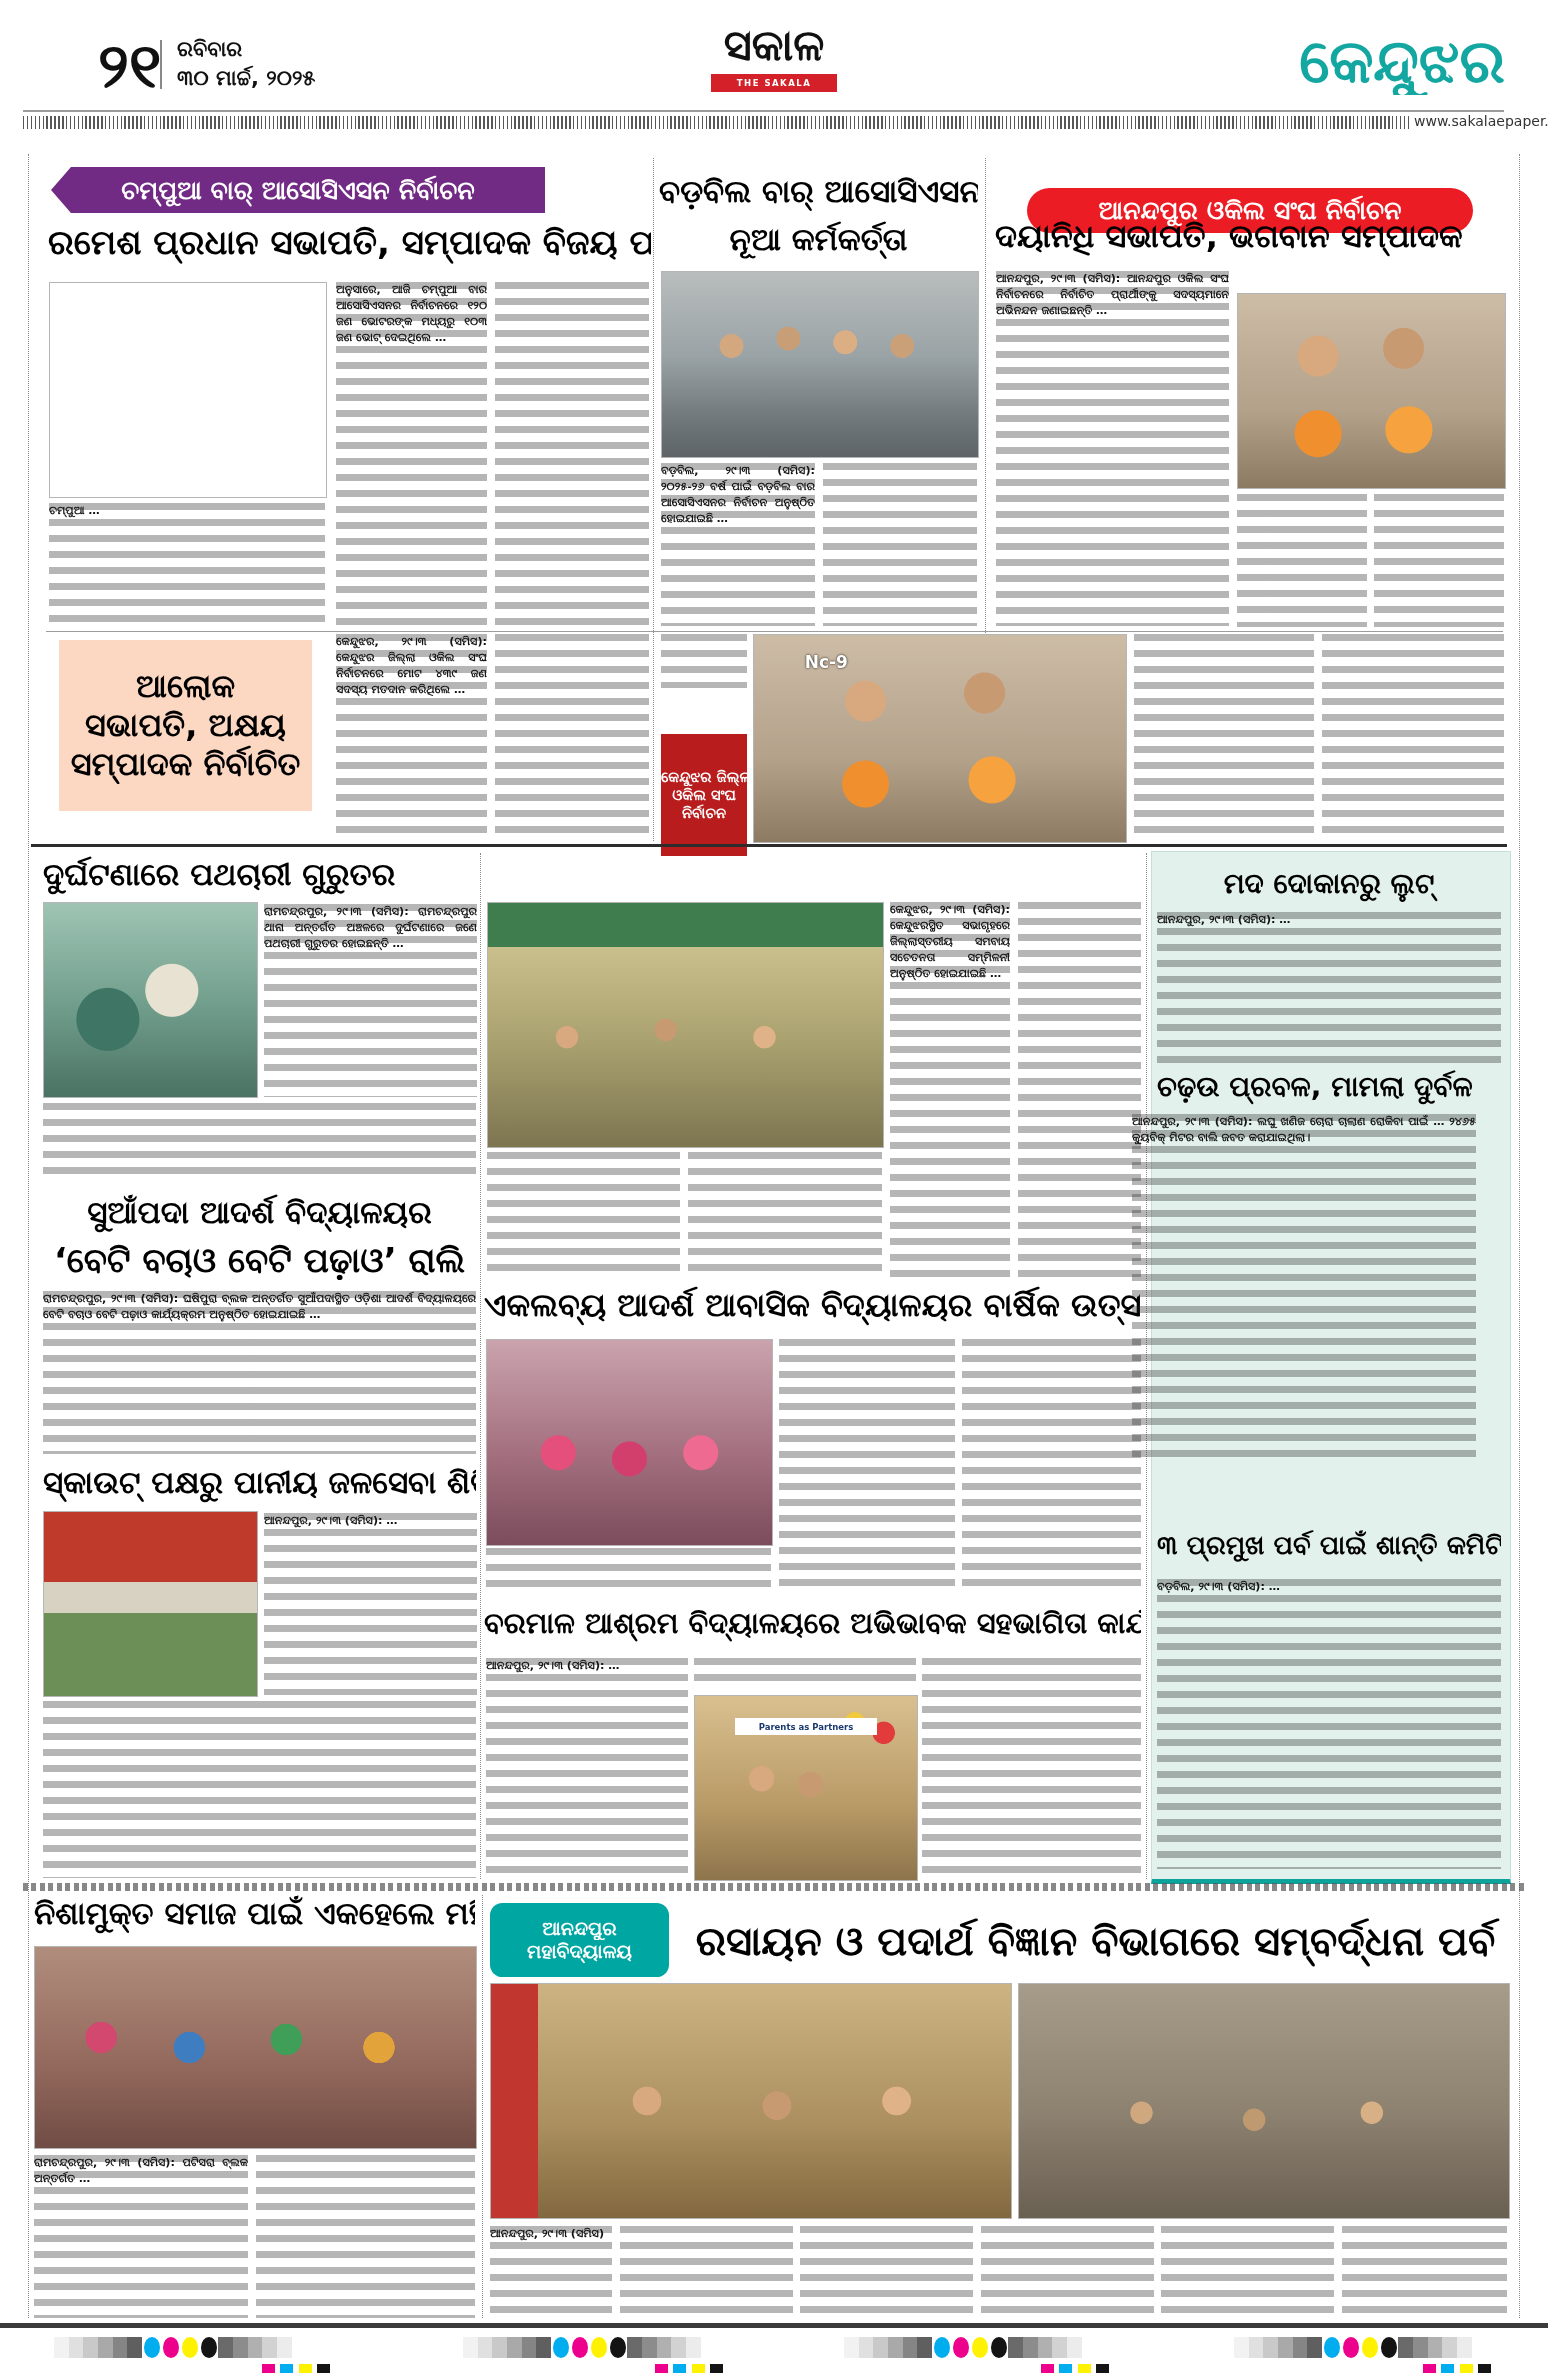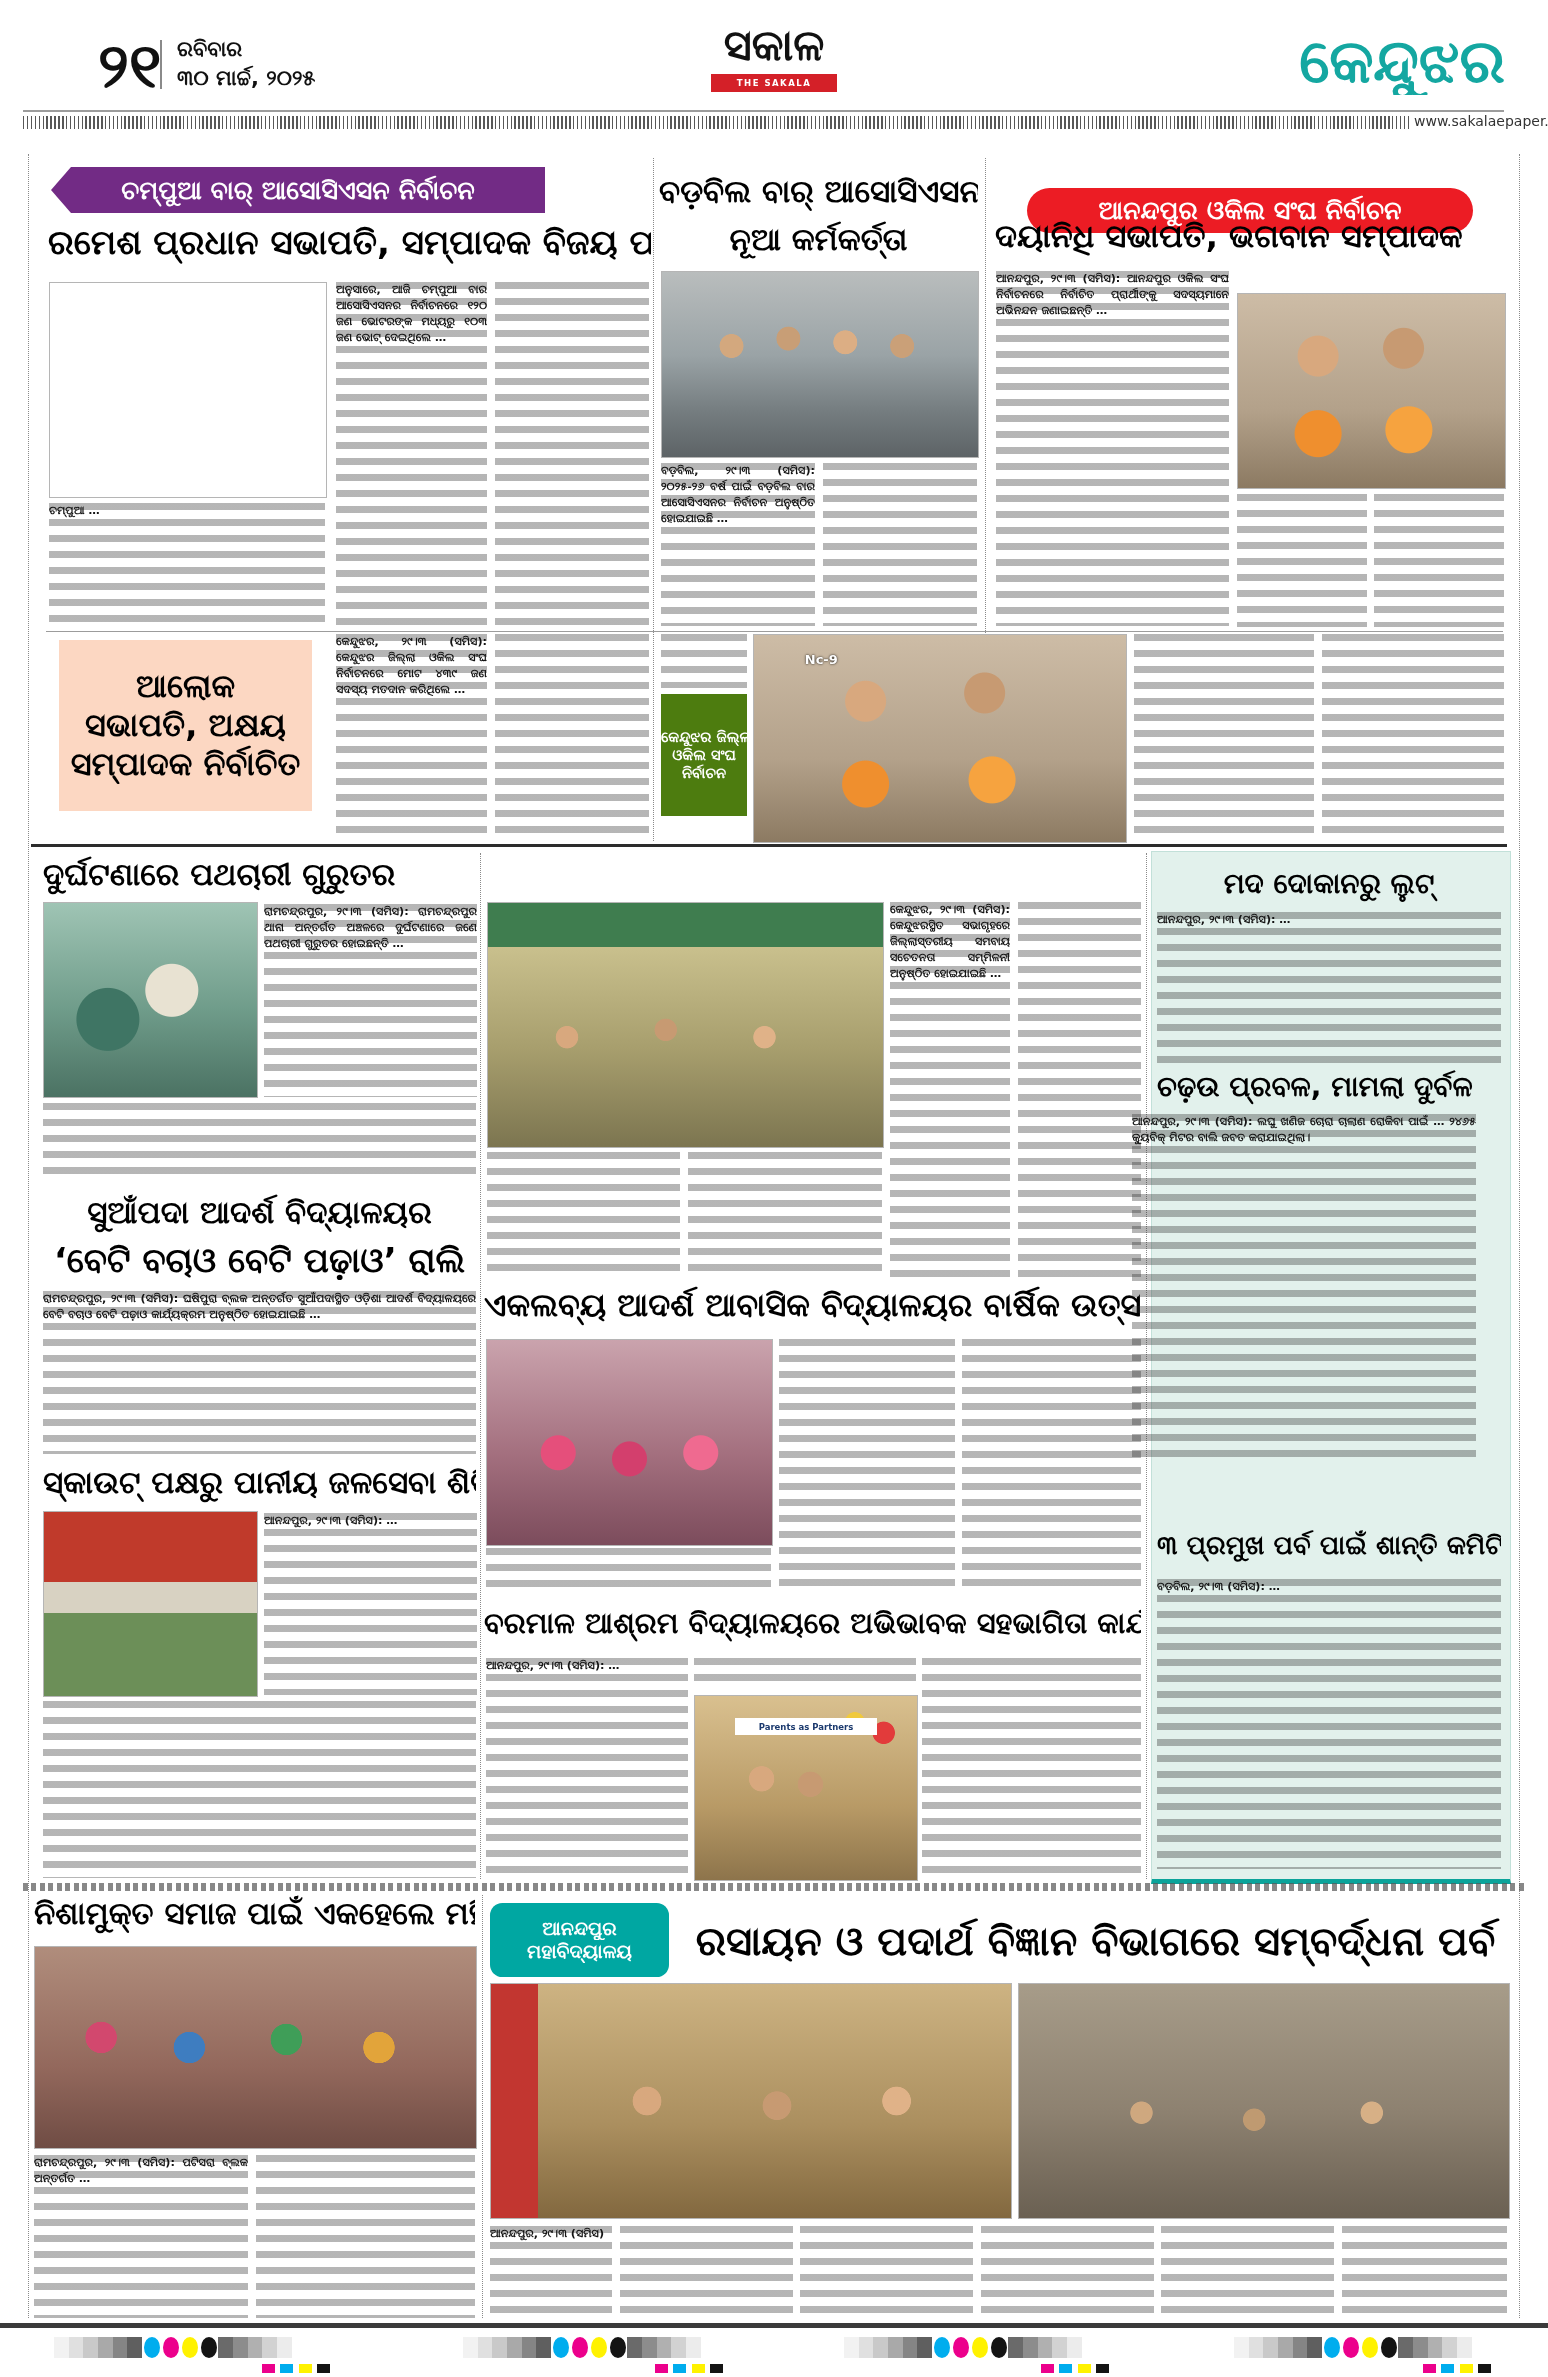--- a/index.html
+++ b/index.html
@@ -27,30 +27,30 @@
   .ph-kids{background:radial-gradient(circle at 25% 55%,#e54f7b 0 17px,transparent 18px),radial-gradient(circle at 50% 58%,#d33f6d 0 17px,transparent 18px),radial-gradient(circle at 75% 55%,#ef6a90 0 17px,transparent 18px),linear-gradient(180deg,#caa3ad 0%,#a4707f 55%,#7c4c5c 100%);}
   .ph-tent{background:linear-gradient(180deg,#c03a2b 0 38%,#d8d2c2 38% 55%,#6c8f58 55% 100%);}
   .ph-class{background:radial-gradient(circle at 85% 20%,#e23b3b 0 10.8px,transparent 11.6px),radial-gradient(circle at 72% 14%,#f0c93c 0 9.3px,transparent 10px),radial-gradient(circle at 30% 45%,#d8a87e 0 12.3px,transparent 13px),radial-gradient(circle at 52% 48%,#c79a72 0 12.3px,transparent 13px),linear-gradient(180deg,#d9c08f 0%,#b89a66 60%,#8d744b 100%);}
   .ph-class2{background:linear-gradient(90deg,#c23630 0 9%,transparent 9%),radial-gradient(circle at 30% 50%,#d8a87e 0 14px,transparent 14.7px),radial-gradient(circle at 55% 52%,#c79a72 0 14px,transparent 14.7px),radial-gradient(circle at 78% 50%,#e0b288 0 14px,transparent 14.7px),linear-gradient(180deg,#cdb382 0%,#ab8f5f 60%,#82683f 100%);}
   .ph-hall{background:radial-gradient(circle at 25% 55%,#cfa87f 0 10.8px,transparent 11.6px),radial-gradient(circle at 48% 58%,#bf9a71 0 10.8px,transparent 11.6px),radial-gradient(circle at 72% 55%,#d7b086 0 10.8px,transparent 11.6px),linear-gradient(180deg,#a79c89 0%,#8d8170 55%,#6a6052 100%);}
   .ph-women{background:radial-gradient(circle at 15% 45%,#d2486e 0 15.4px,transparent 16px),radial-gradient(circle at 35% 50%,#3e7dc0 0 15.4px,transparent 16px),radial-gradient(circle at 57% 46%,#3f9e58 0 15.4px,transparent 16px),radial-gradient(circle at 78% 50%,#e2a43a 0 15.4px,transparent 16px),linear-gradient(180deg,#b08d7c 0%,#93685c 60%,#6f4c44 100%);}
   .banner-purple{background:#722b85;color:#fff;display:flex;align-items:center;justify-content:center;
     clip-path:polygon(20px 0,100% 0,100% 100%,20px 100%,0 50%);}
   .banner-red{background:#ec1c24;color:#fff;border-radius:26px;display:flex;align-items:center;justify-content:center;margin-top:23px;}
   .pinkbox{background:#fcd7c2;display:flex;flex-direction:column;justify-content:center;}
-  .olivebox{background:#4d7c0f;color:#fff;display:flex;flex-direction:column;justify-content:center;}
+  .olivebox{background:#b91c1c;color:#fff;display:flex;flex-direction:column;justify-content:center;margin-top:40px;}
   .mint{background:#e2f1ec;border:1.5px solid #c2e0d9;border-bottom:5.4px solid #0ba39a;}
   .teal-label{background:#00a7a2;color:#fff;border-radius:12.3px;display:flex;flex-direction:column;justify-content:center;}
   .masthead-red{background:#d42028;color:#fff;font-size:8.5px;letter-spacing:1.5px;display:flex;align-items:center;justify-content:center;}
   .regmark{display:flex;align-items:center;}
   .regmark .g{width:14.7px;height:21px;}
   .regmark .dot{width:16px;height:21px;border-radius:50%;margin:0 1.5px;}
   .csq{display:flex;gap:5.4px;}
   .csq span{width:13px;height:9.3px;display:block;}
-  .graffiti{color:#fff;font-weight:bold;font-size:13px;text-shadow:0 0 2.3px #000;padding-left:21px;}
+  .graffiti{color:#fff;font-weight:bold;font-size:17px;text-shadow:0 0 2.3px #000;padding-left:21px;}
   .photolabel{background:#fff;color:#1c3a6e;font-size:8.5px;font-weight:bold;display:flex;align-items:center;justify-content:center;}
 </style>
 </head>
 <body>
 
 <div class="page">
 
   <div class="abs b" style="left:54px;top:29px;width:100px;height:65px;font-size:62px;margin-left:44px;">୨୧</div>
   <div class="abs" style="left:160px;top:40px;width:1.5px;height:49px;background:#8a8a8a;"></div>
   <div class="abs b" style="left:177px;top:37px;width:201px;height:26px;font-size:21px;">ରବିବାର</div>

